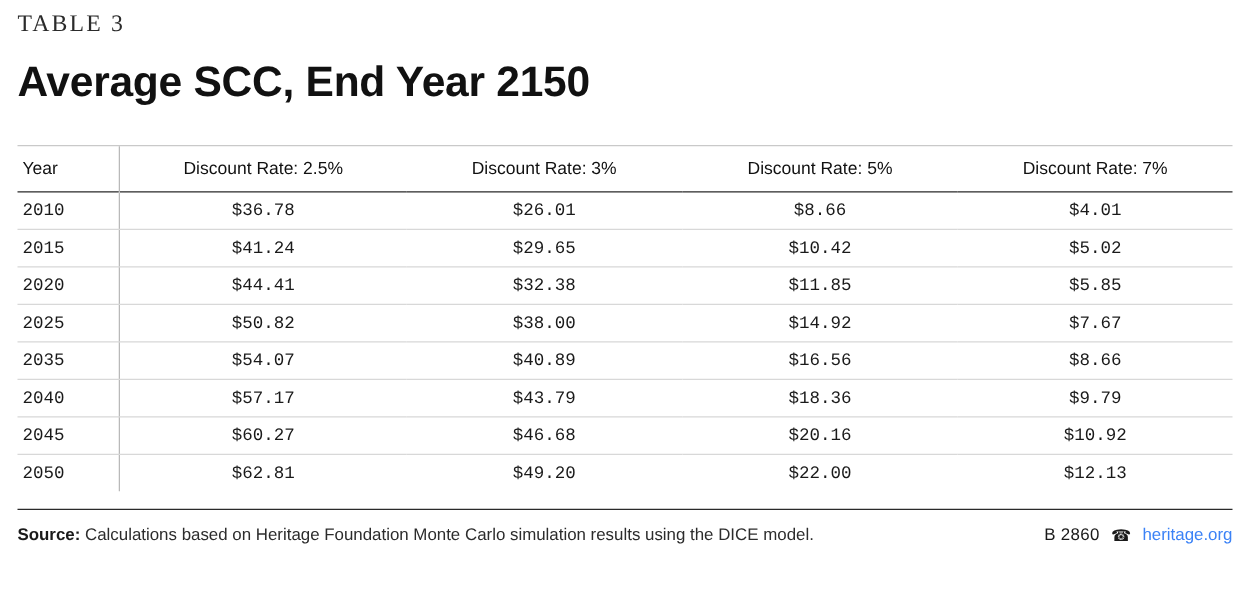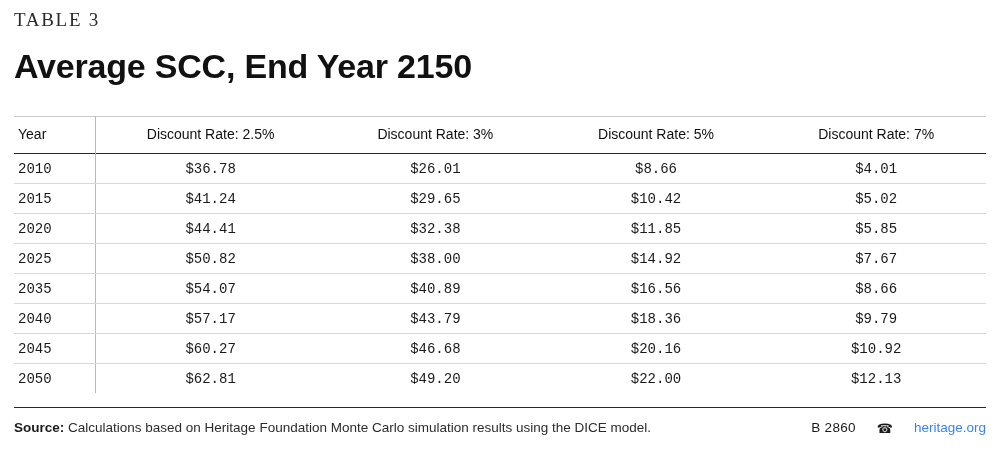--- a/index.html
+++ b/index.html
@@ -101,21 +101,21 @@
   .source b {
     font-weight: bold;
   }
   .source-text {
     color: #2c2c2c;
     text-align: center;
   }
   .brand {
     display: flex;
     align-items: center;
-    gap: 21px;
+    gap: 9px;
     white-space: nowrap;
     font-size: 13.5px;
     color: #1a1a1a;
   }
   .brand .code { letter-spacing: 0.02em; }
   .brand .mark {
     display: inline-block;
     font-size: 13px;
     line-height: 1;
     transform: translateY(1px);

